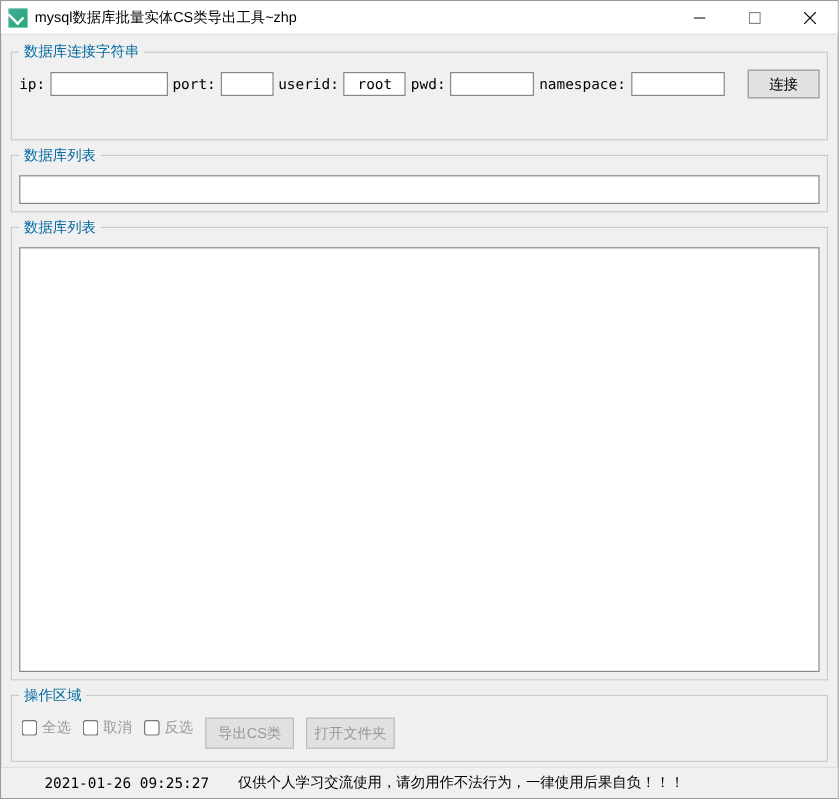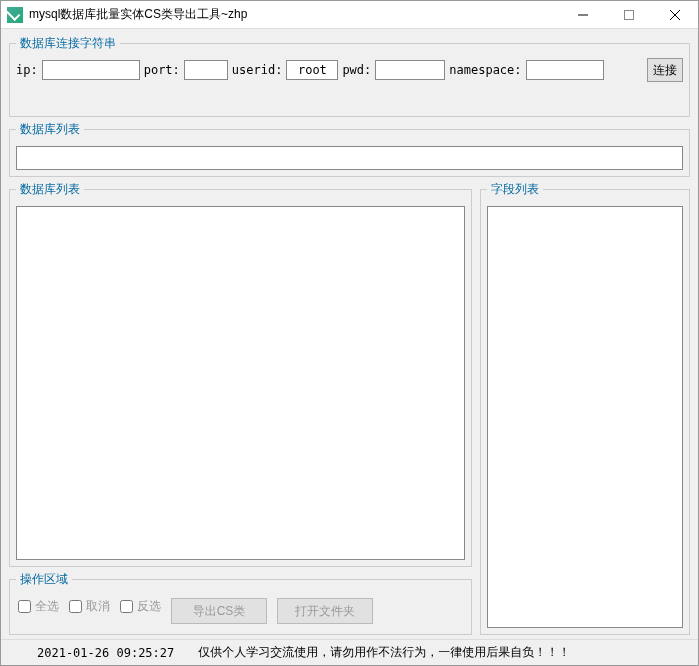--- a/index.html
+++ b/index.html
@@ -16,33 +16,33 @@
 fieldset { border: 1px solid #ccc; padding: 6px; position: relative; }
 fieldset > legend { font-size: 12px; padding: 0 4px; color: #0369a1; }
 .conn-row { display: flex; align-items: center; gap: 4px; flex-wrap: wrap; font-family: monospace; font-size: 12px; }
 .conn-row label { white-space: nowrap; }
 input[type=text] { height: 20px; border: 1px solid #888; padding: 0 3px; font-family: monospace; font-size: 12px; background: #fff; text-align: center; }
 .ip-input { border: 1px solid #2a6bd4; width: 98px; }
 .port-input { width: 44px; }
 .user-input { width: 52px; }
 .pwd-input { width: 70px; }
 .ns-input { width: 78px; }
-.connect-btn { height: 24px; width: 36px; background: #e1e1e1; border: 1px solid #999; font-size: 12px; margin-left: auto; }
+.connect-btn { height: 24px; width: 60px; background: #e1e1e1; border: 1px solid #999; font-size: 12px; margin-left: auto; }
 .below-conn { height: 28px; }
 .db-list-top { }
 .db-list-top .box { background: #fff; border: 1px solid #888; height: 24px; margin-top: 2px; }
 .mid-row { display: flex; flex: 1; gap: 8px; min-height: 0; }
 .mid-left { flex: 1; display: flex; flex-direction: column; gap: 4px; min-height:0; }
 .table-list { flex: 1; display: flex; flex-direction: column; }
 .table-list .box { background: #fff; border: 1px solid #888; flex: 1; margin-top: 2px; }
 .ops { }
 .ops-row { display: flex; align-items: flex-start; gap: 10px; padding: 4px 2px; }
 .chk { display: flex; align-items: center; gap: 4px; color: #999; }
 .chk input { accent-color: #888; }
-.op-btn { height: 26px; width: 96px; background: #e1e1e1; border: 1px solid #bbb; color: #999; font-size: 12px; }
+.op-btn { height: 26px; width: 74px; background: #e1e1e1; border: 1px solid #bbb; color: #999; font-size: 12px; }
 .mid-right { width: 210px; display: flex; }
 .field-list { flex:1; display:flex; flex-direction:column; }
 .field-list .box { background: #fff; border: 1px solid #888; flex: 1; margin-top: 2px; }
 .info-area { font-family: monospace; font-size: 12px; padding: 2px 4px; color: #000; }
 .status { display: flex; align-items: center; padding: 4px 12px; font-size: 12px; background: #f0f0f0; border-top: 1px solid #ddd; }
 .status-time { font-family: monospace; margin-left: 24px; }
 .status-msg { margin-left: 24px; }
 </style>
 </head>
 <body>
@@ -115,26 +115,20 @@
             </label>
             <label class="chk">
               <input type="checkbox" style="">
               <span>反选</span>
             </label>
             <button class="op-btn">导出CS类</button>
             <button class="op-btn">打开文件夹</button>
           </div>
         </fieldset>
       </div>
-      <div class="mid-right">
-        <fieldset class="field-list">
-          <legend>字段列表</legend>
-          <div class="box"></div>
-        </fieldset>
-      </div>
     </div>
 
   </div>
 
   <div class="status">
     <span class="status-time">2021-01-26 09:25:27</span>
     <span class="status-msg">仅供个人学习交流使用，请勿用作不法行为，一律使用后果自负！！！</span>
   </div>
 </div>
 

